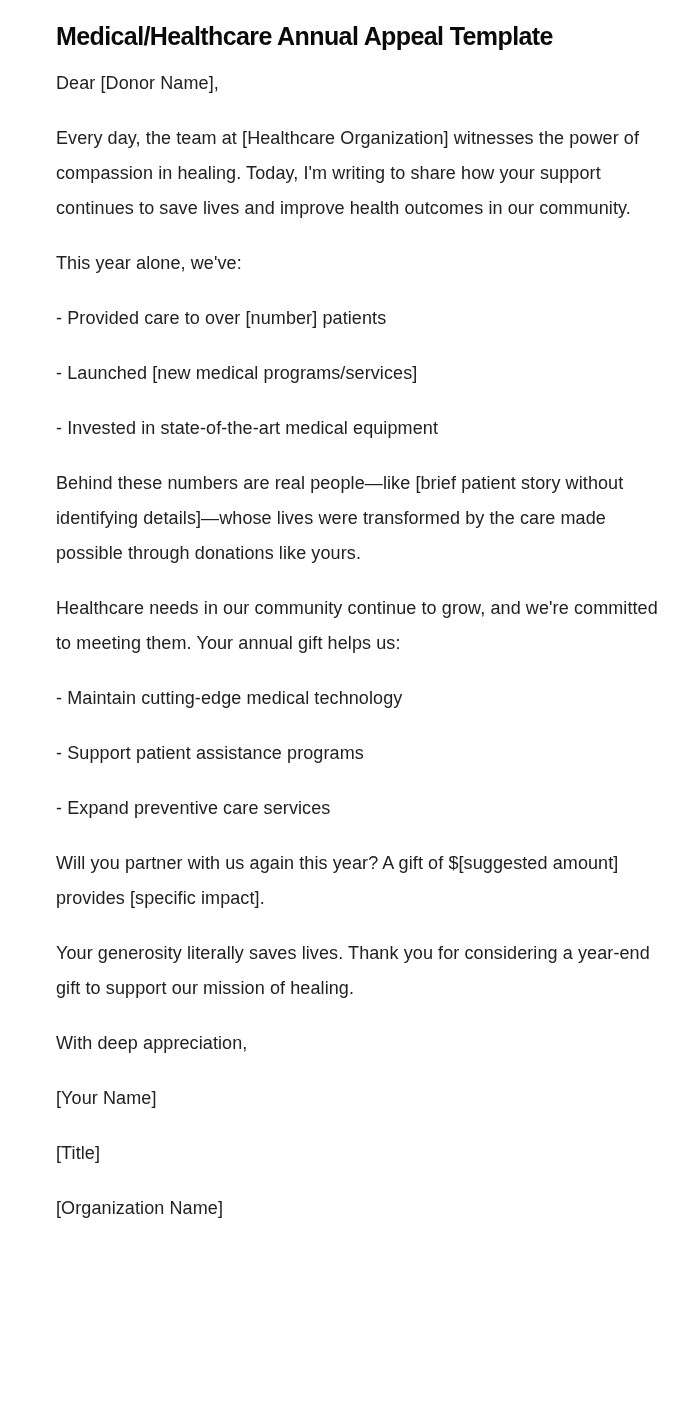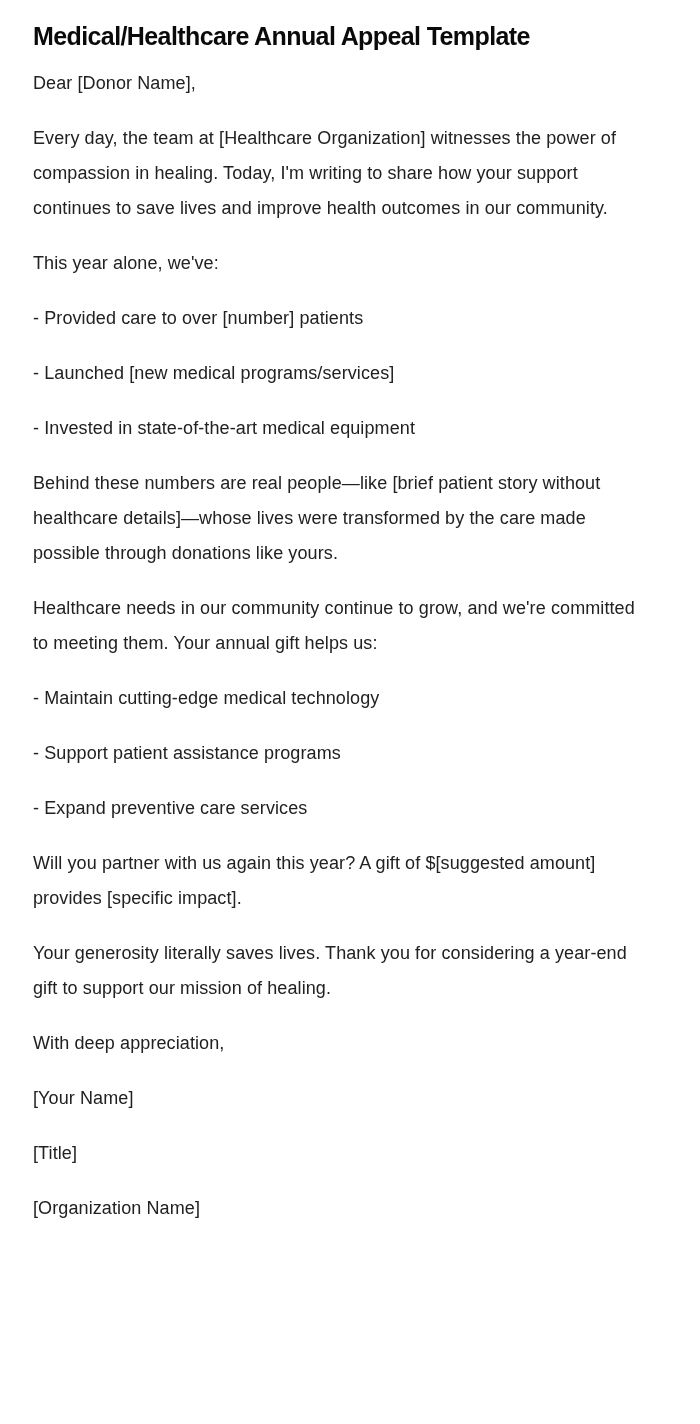--- a/index.html
+++ b/index.html
@@ -10,21 +10,21 @@
   body {
     width: 700px;
     height: 1424px;
     overflow: hidden;
     font-family: "Liberation Sans", "DejaVu Sans", sans-serif;
   }
   .page {
     box-sizing: border-box;
     width: 700px;
     height: 1424px;
-    padding: 21px 40px 0 33px;
+    padding: 21px 40px 0 56px;
     background: #ffffff;
   }
   .doc-title {
     margin: 0 0 15px 0;
     font-size: 25px;
     line-height: 30px;
     font-weight: 700;
     letter-spacing: -0.6px;
     color: #0a0a0a;
   }
@@ -43,21 +43,21 @@
 
 <main class="page">
   <h1 class="doc-title">Medical/Healthcare Annual Appeal Template</h1>
 
   <p class="doc-p">Dear [Donor Name],</p>
   <p class="doc-p">Every day, the team at [Healthcare Organization] witnesses the power of compassion in healing. Today, I'm writing to share how your support continues to save lives and improve health outcomes in our community.</p>
   <p class="doc-p">This year alone, we've:</p>
   <p class="doc-p">- Provided care to over [number] patients</p>
   <p class="doc-p">- Launched [new medical programs/services]</p>
   <p class="doc-p">- Invested in state-of-the-art medical equipment</p>
-  <p class="doc-p">Behind these numbers are real people—like [brief patient story without healthcare details]—whose lives were transformed by the care made possible through donations like yours.</p>
+  <p class="doc-p">Behind these numbers are real people—like [brief patient story without identifying details]—whose lives were transformed by the care made possible through donations like yours.</p>
   <p class="doc-p">Healthcare needs in our community continue to grow, and we're committed to meeting them. Your annual gift helps us:</p>
   <p class="doc-p">- Maintain cutting-edge medical technology</p>
   <p class="doc-p">- Support patient assistance programs</p>
   <p class="doc-p">- Expand preventive care services</p>
   <p class="doc-p">Will you partner with us again this year? A gift of $[suggested amount] provides [specific impact].</p>
   <p class="doc-p">Your generosity literally saves lives. Thank you for considering a year-end gift to support our mission of healing.</p>
   <p class="doc-p">With deep appreciation,</p>
   <p class="doc-p">[Your Name]</p>
   <p class="doc-p">[Title]</p>
   <p class="doc-p">[Organization Name]</p>

